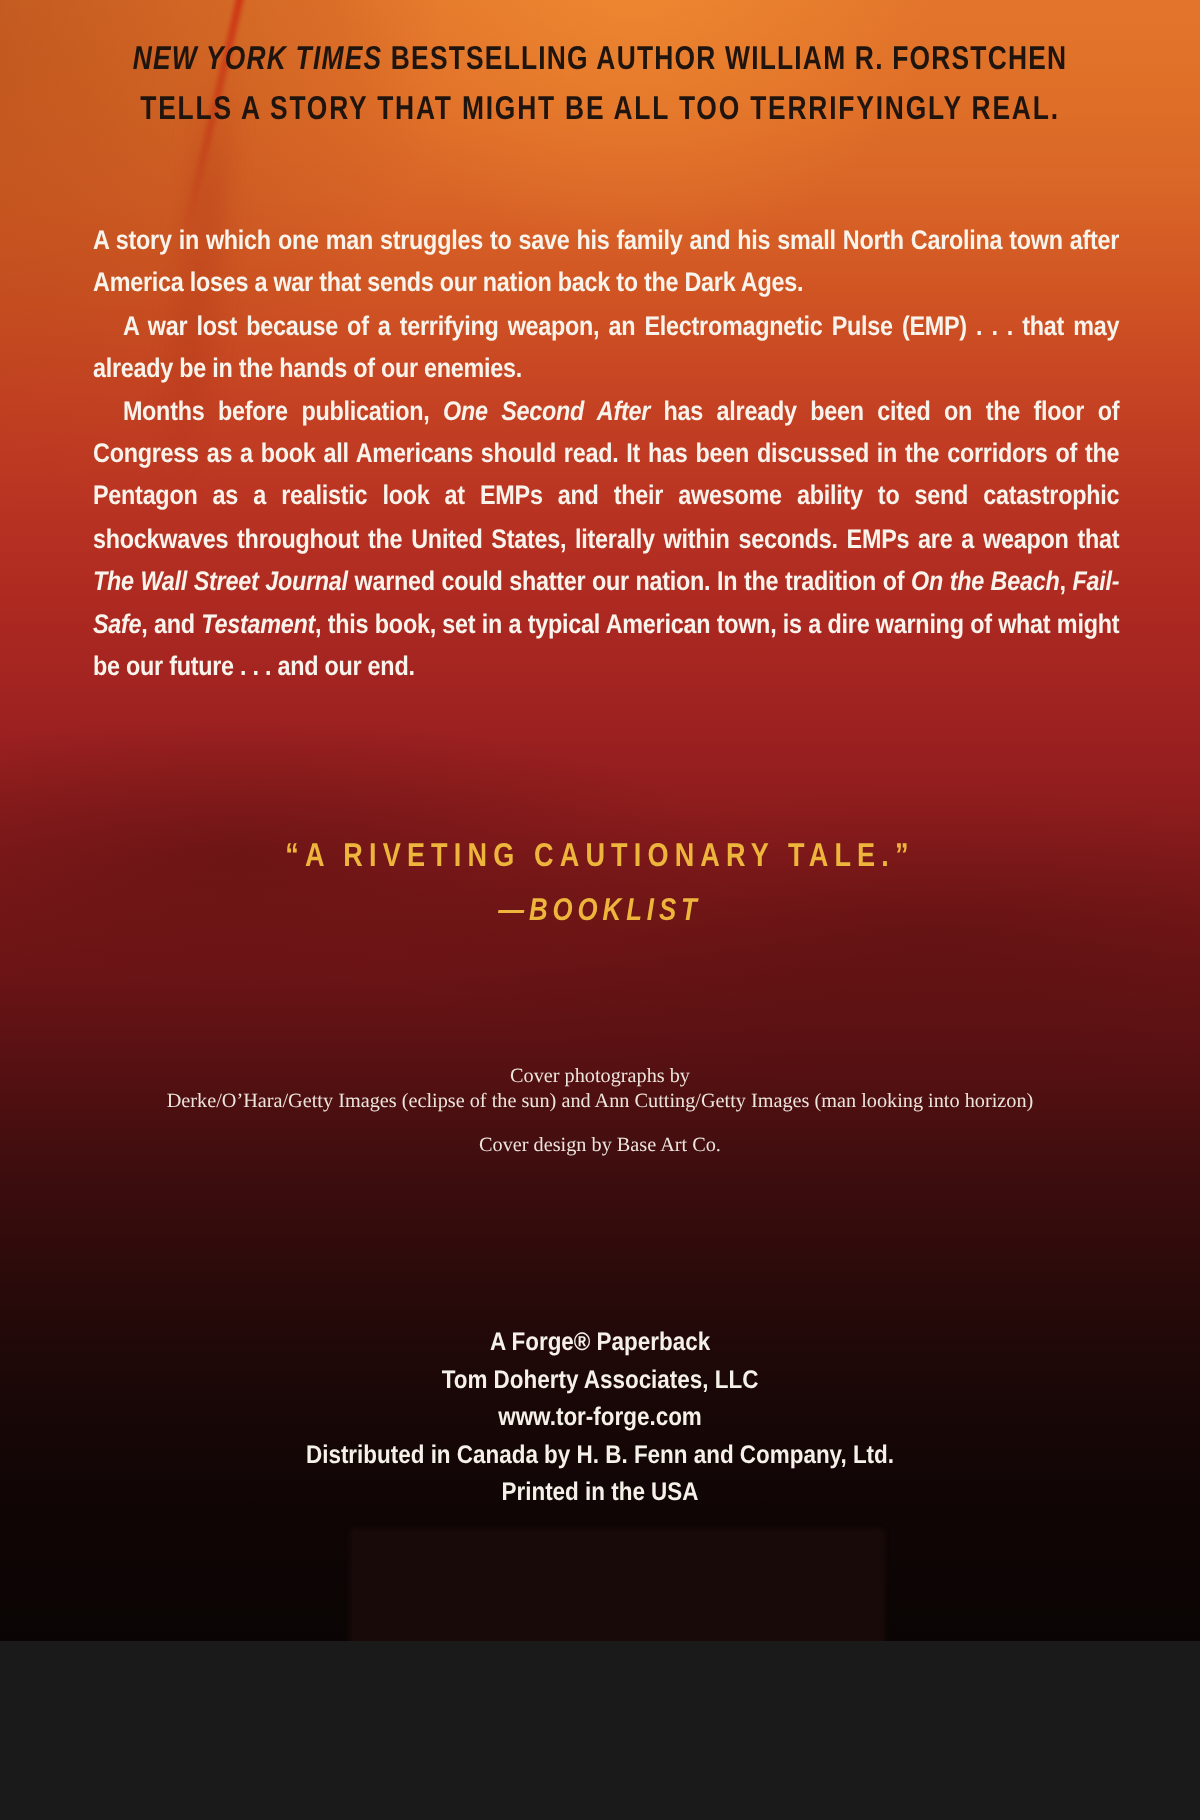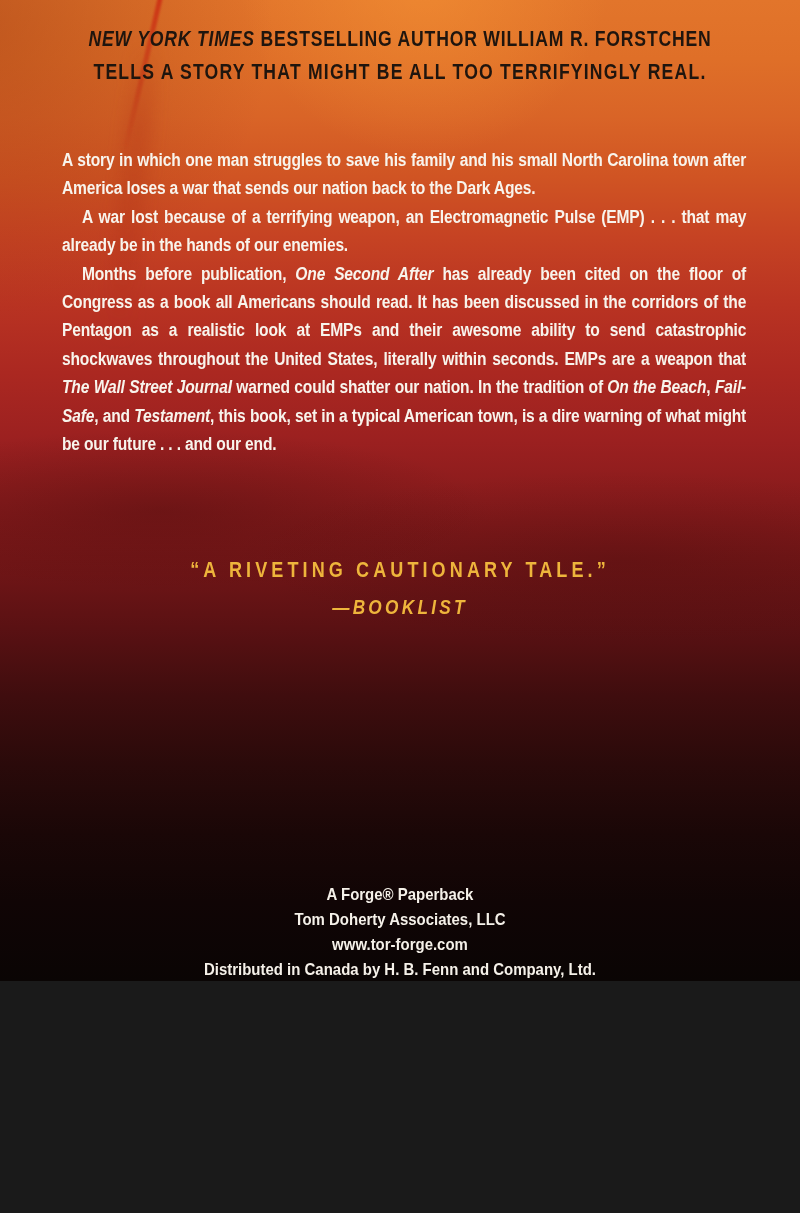--- a/index.html
+++ b/index.html
@@ -1,18 +1,18 @@
 <!DOCTYPE html>
 <html><head>
 <meta charset="utf-8">
 <style>
   html,body{margin:0;padding:0;background:#1a1a1a;}
   #cover{
     position:relative;
-    width:800px;height:981px;
+    width:800px;height:1094px;
     overflow:hidden;
     font-family:"Liberation Sans",sans-serif;
     background:
       radial-gradient(circle at 53% -3%, rgba(248,152,54,.55), rgba(248,152,54,0) 17%),
       radial-gradient(circle at -4% 2%, rgba(146,48,14,.42), rgba(146,48,14,0) 24%),
       radial-gradient(ellipse 55% 11% at 20% 52%, rgba(58,9,9,.32), rgba(58,9,9,0) 75%),
       radial-gradient(ellipse 65% 12% at 78% 57%, rgba(62,11,11,.28), rgba(62,11,11,0) 75%),
       linear-gradient(180deg,
         #e2752b 0%, #df6f28 6%, #d96427 12%, #d05423 18%,
         #c64323 24%, #b93322 31%, #ab2821 38%, #9b2020 45%,
@@ -84,20 +84,25 @@
   <div class="synopsis">
     <p><span>A story in which one man struggles to save his family and his small North Carolina town after America loses a war that sends our nation back to the Dark Ages.</span></p>
     <p class="ind"><span>A war lost because of a terrifying weapon, an Electromagnetic Pulse (EMP) . . . that may already be in the hands of our enemies.</span></p>
     <p class="ind"><span>Months before publication, </span><span class="it">One Second After</span><span> has already been cited on the floor of Congress as a book all Americans should read. It has been discussed in the corridors of the Pentagon as a realistic look at EMPs and their awesome ability to send catastrophic shockwaves throughout the United States, literally within seconds. EMPs are a weapon that </span><span class="it">The Wall Street Journal</span><span> warned could shatter our nation. In the tradition of </span><span class="it">On the Beach</span><span>, </span><span class="it">Fail-Safe</span><span>, and </span><span class="it">Testament</span><span>, this book, set in a typical American town, is a dire warning of what might be our future . . . and our end.</span></p>
   </div>
 
   <div class="quote-line quote-text">“A RIVETING CAUTIONARY TALE.”</div>
 
   <div class="quote-line quote-attr">—BOOKLIST</div>
 
+  <div class="credits">
+    <div>Cover photographs by</div>
+    <div>Derke/O’Hara/Getty Images (eclipse of the sun) and Ann Cutting/Getty Images (man looking into horizon)</div>
+    <div class="design">Cover design by Base Art Co.</div>
+  </div>
 
   <div class="publisher">
     <div>A Forge® Paperback</div>
     <div>Tom Doherty Associates, LLC</div>
     <div>www.tor-forge.com</div>
     <div>Distributed in Canada by H. B. Fenn and Company, Ltd.</div>
     <div>Printed in the USA</div>
   </div>
 
   <div class="barcode-blackout"></div>

